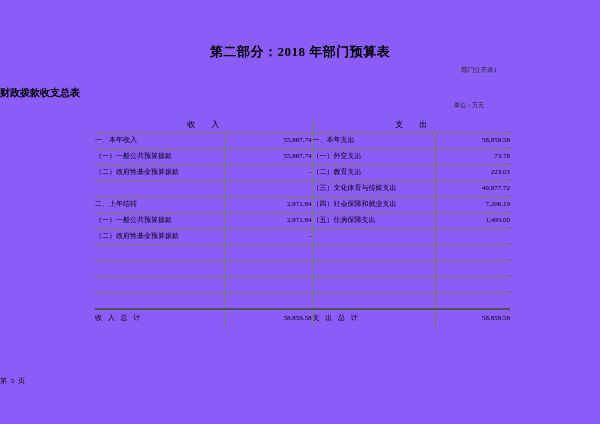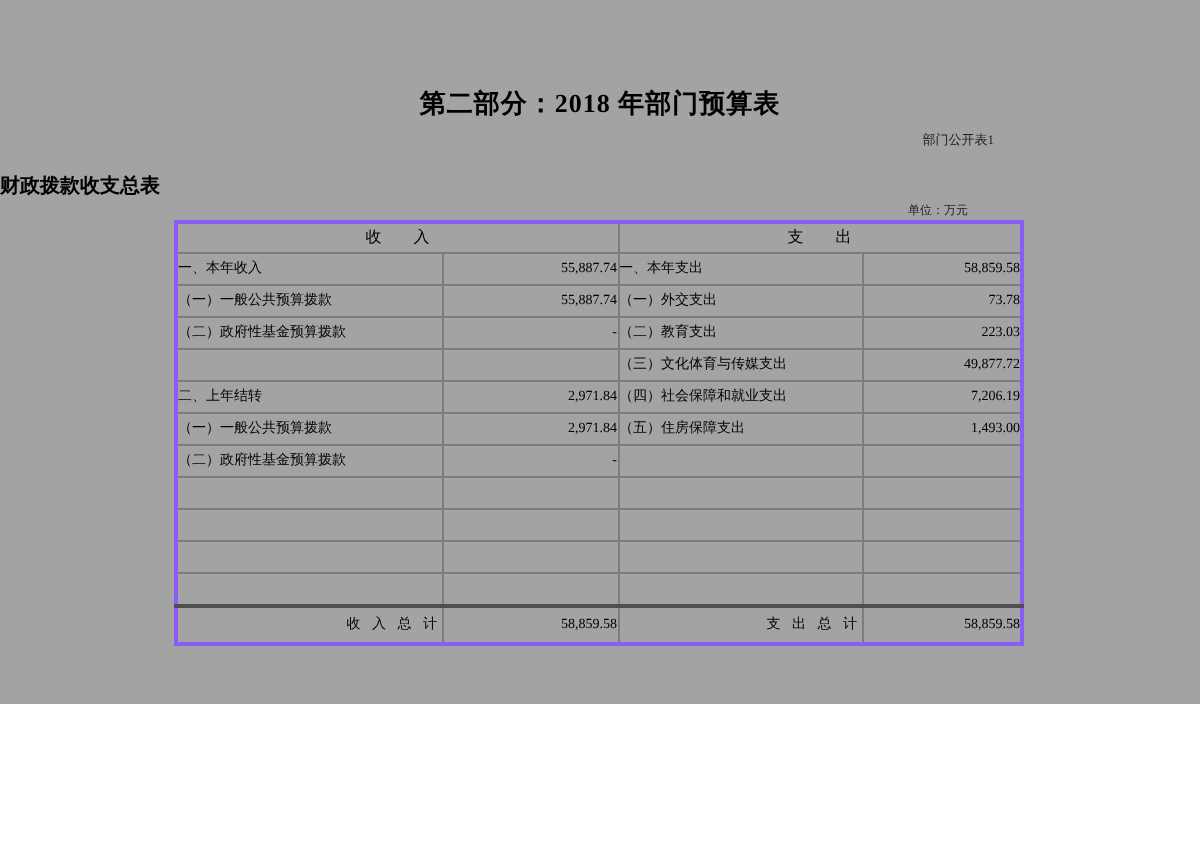--- a/index.html
+++ b/index.html
@@ -3,22 +3,22 @@
 <meta charset="utf-8">
 <style>
   html, body {
     margin: 0;
     padding: 0;
     background: #ffffff;
   }
   .page {
     position: relative;
     width: 600px;
-    height: 352px;
-    background: #a3a3a3;
+    height: 424px;
+    background: #8b5cf6;
     font-family: "Liberation Serif", "DejaVu Serif", serif;
     color: #000000;
     overflow: hidden;
   }
   .doc-title {
     position: absolute;
     top: 43px;
     left: 0;
     width: 100%;
     text-align: center;
@@ -52,21 +52,21 @@
     font-size: 6px;
     color: #222222;
   }
   table.budget {
     position: absolute;
     left: 87px;
     top: 110px;
     width: 423px;
     border-collapse: collapse;
     table-layout: fixed;
-    border: 2px solid #8b5cf6;
+    border: 8px solid #8b5cf6;
     padding-left: 29px;
   }
   table.budget th,
   table.budget td {
     border: 1px solid #7d7d7d;
     font-weight: normal;
     padding: 0;
     overflow: hidden;
     white-space: nowrap;
     font-size: 7px;
@@ -94,21 +94,21 @@
     height: 15px;
   }
   td.mid-divider, th.mid-divider {
     border-left: 2px solid #4f4f4f;
   }
   tr.total-row td {
     height: 17px;
     border-top: 2px solid #4f4f4f;
   }
   tr.total-row td.total-label {
-    text-align: right;
+    text-align: left;
     letter-spacing: 2px;
     margin-top: 40px;
   }
   .page-footer {
     position: absolute;
     top: 376px;
     left: 0;
     width: 100%;
     text-align: left;
     font-size: 7px;

